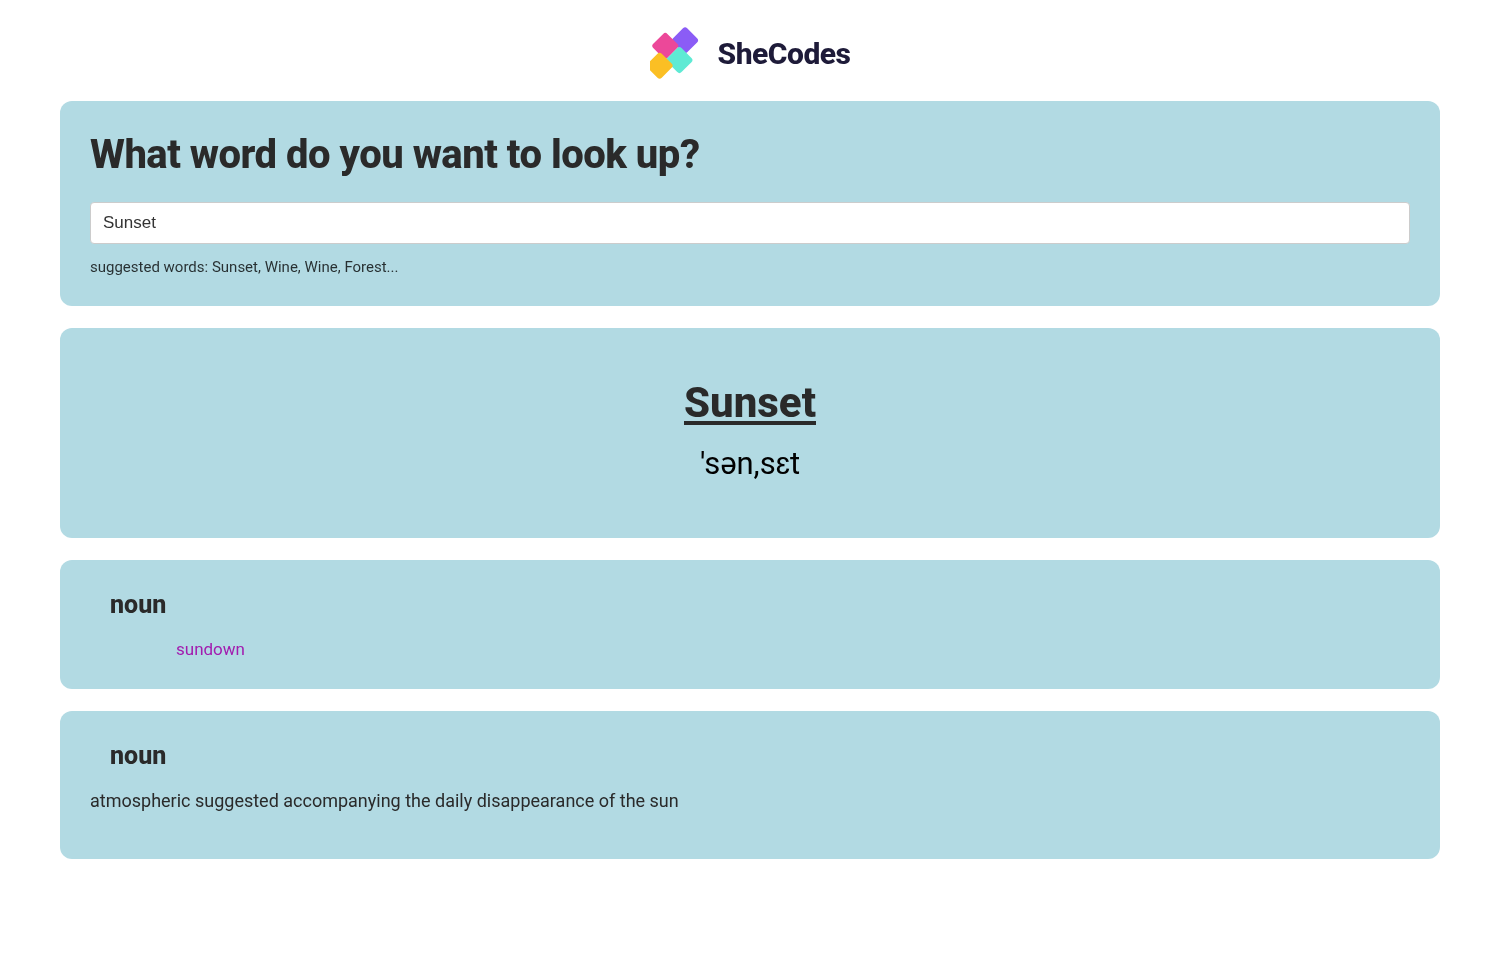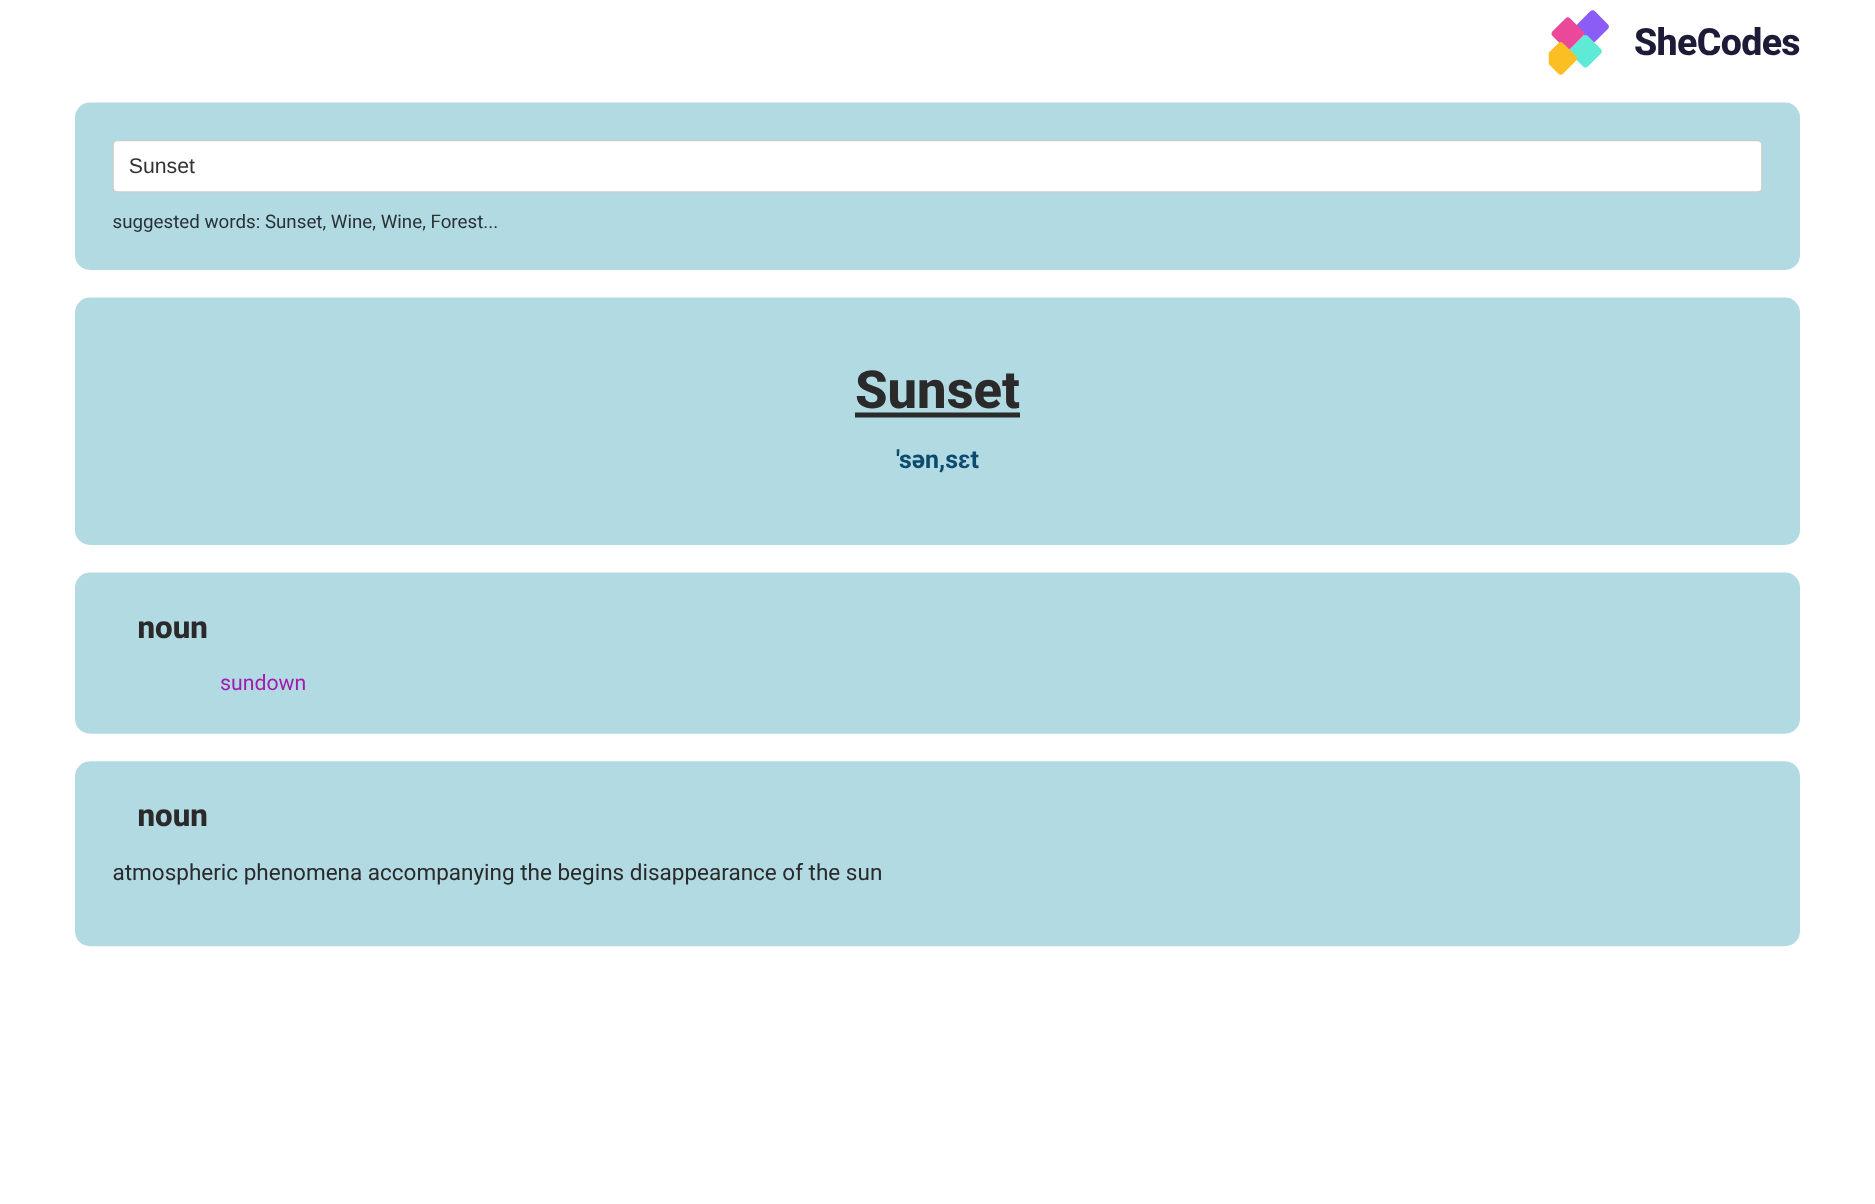--- a/index.html
+++ b/index.html
@@ -13,22 +13,22 @@
       padding: 0;
     }
     .container {
       max-width: 1440px;
       margin: 0 auto;
       padding: 0 30px;
     }
     .logo-section {
       display: flex;
       align-items: center;
-      justify-content: flex-end;
-      padding: 6px 0 20px 0;
+      justify-content: center;
+      padding: 25px 0 20px 0;
       gap: 12px;
     }
     .logo-mark {
       width: 56px;
       height: 56px;
       position: relative;
     }
     .logo-text {
       font-size: 30px;
       font-weight: 800;
@@ -68,23 +68,23 @@
     }
     .word-title {
       font-size: 42px;
       font-weight: 800;
       color: #2a2a2a;
       text-decoration: underline;
       text-underline-offset: 4px;
       margin-bottom: 18px;
     }
     .phonetic {
-      font-size: 20px;
-      font-weight: 700;
-      color: #0c4a6e;
+      font-size: 31px;
+      font-weight: 400;
+      color: #000000;
     }
     .meaning-card {
       padding: 30px;
     }
     .part-of-speech {
       font-size: 25px;
       font-weight: 800;
       color: #2a2a2a;
       margin-left: 20px;
       margin-bottom: 20px;
@@ -113,32 +113,33 @@
           <rect x="-24" y="-6" width="20" height="20" rx="3" fill="#ec4899" transform="rotate(45)"></rect>
           <rect x="-4" y="-6" width="20" height="20" rx="3" fill="#5eead4" transform="rotate(45)"></rect>
           <rect x="-14" y="12" width="20" height="20" rx="3" fill="#fbbf24" transform="rotate(45)"></rect>
         </g>
       </svg>
     </span>
     <span class="logo-text">SheCodes</span>
   </div>
 
   <div class="card">
+    <h1 class="search-heading">What word do you want to look up?</h1>
     <input type="text" class="search-input" value="Sunset" style="">
     <div class="hint">suggested words: Sunset, Wine, Wine, Forest...</div>
   </div>
 
   <div class="card word-card">
     <h2 class="word-title">Sunset</h2>
     <div class="phonetic">'sən,sɛt</div>
   </div>
 
   <div class="card meaning-card">
     <h3 class="part-of-speech">noun</h3>
     <div class="synonym">sundown</div>
   </div>
 
   <div class="card meaning-card">
     <h3 class="part-of-speech">noun</h3>
-    <div class="definition">atmospheric phenomena accompanying the begins disappearance of the sun</div>
+    <div class="definition">atmospheric suggested accompanying the daily disappearance of the sun</div>
   </div>
 
 </div>
 
 </body></html>

